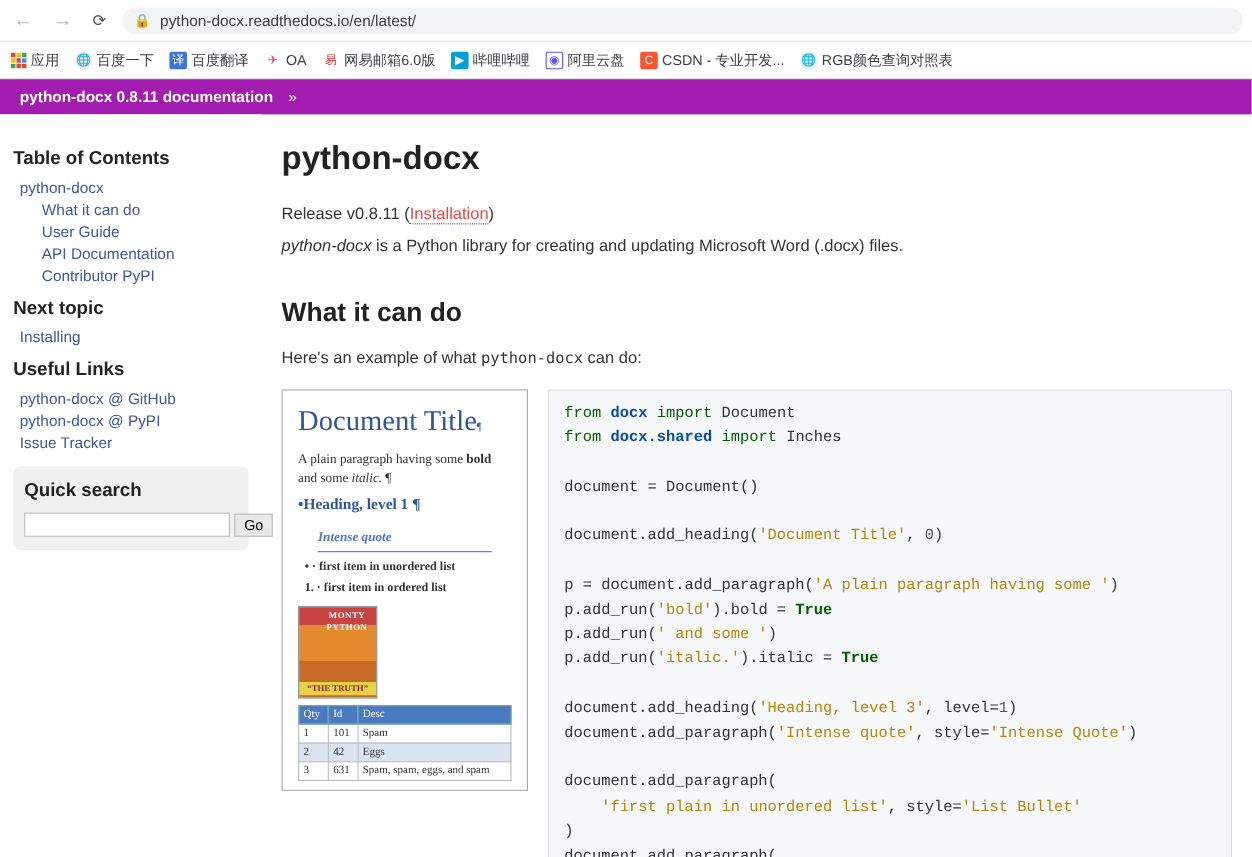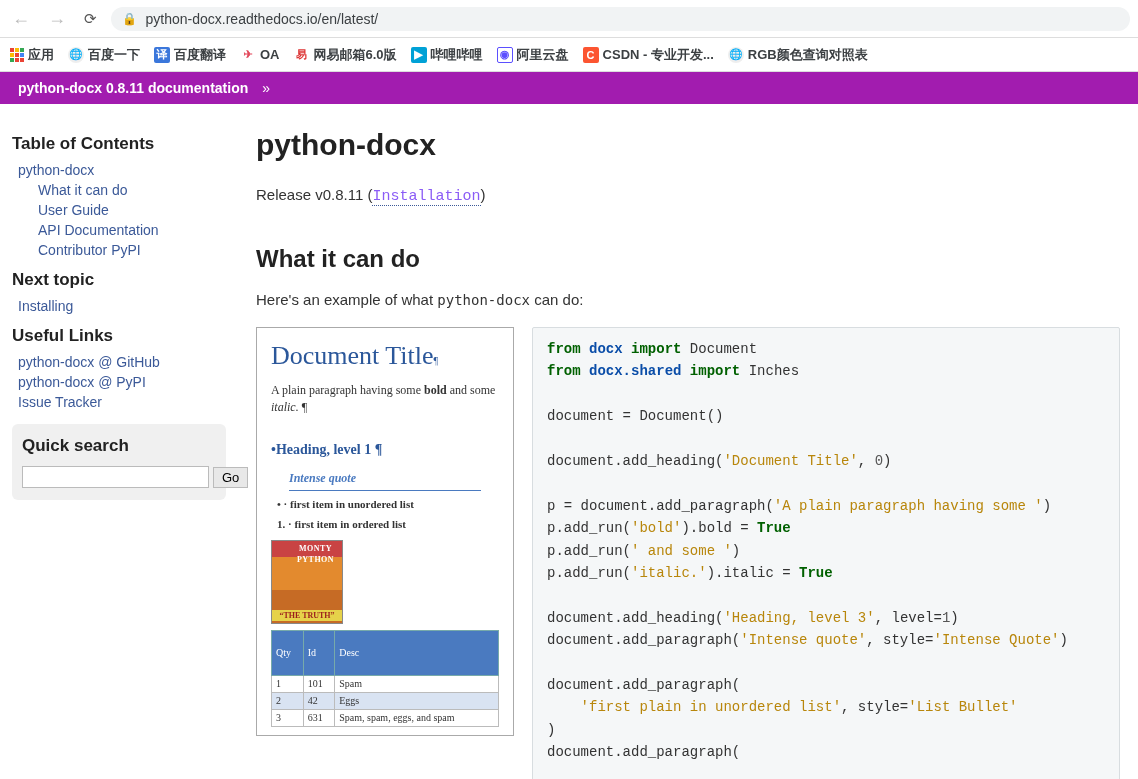--- a/index.html
+++ b/index.html
@@ -6,21 +6,21 @@
 body { font-family:Arial,Helvetica,sans-serif; font-size:14px; color:#333; background:#fff; width:1138px; }
 
 
 .chrome-bar { display:flex; align-items:center; padding:6px 8px; gap:10px; border-bottom:1px solid #ddd; height:38px; }
 .nav-arrow { color:#bbb; font-size:18px; padding:0 4px; cursor:default; }
 .reload { color:#555; font-size:15px; padding:0 4px; }
 .url-bar { flex:1; display:flex; align-items:center; gap:8px; background:#f1f3f4; border-radius:16px; padding:4px 12px; font-size:14px; color:#3c4043; }
 .lock { color:#5f6368; font-size:12px; }
 
 
-.bookmark-bar { display:flex; align-items:center; gap:14px; padding:6px 10px; border-bottom:1px solid #ddd; height:34px; font-size:13px; color:#3c4043;font-weight:bold; }
+.bookmark-bar { display:flex; align-items:center; gap:14px; padding:6px 10px; border-bottom:1px solid #ddd; height:34px; font-size:13px; color:#3c4043; }
 .bmk { display:flex; align-items:center; gap:4px; cursor:default; }
 .icon-box { width:16px; height:16px; display:inline-flex; align-items:center; justify-content:center; font-size:11px; border-radius:2px; }
 .grid-ico { display:grid; grid-template-columns:repeat(3,4px); grid-template-rows:repeat(3,4px); gap:1px; }
 .grid-ico span { background:#ea4335; }
 .grid-ico span:nth-child(2){background:#fbbc04;} .grid-ico span:nth-child(3){background:#34a853;}
 .grid-ico span:nth-child(4){background:#fbbc04;} .grid-ico span:nth-child(6){background:#4285f4;}
 .grid-ico span:nth-child(7){background:#34a853;} .grid-ico span:nth-child(9){background:#ea4335;}
 
 
 .doc-strip { background:#a21caf; color:#fff; padding:8px 18px; font-size:14px; font-weight:bold; }
@@ -40,46 +40,46 @@
 .quicksearch { background:#f0f0f0; border-radius:6px; padding:12px 10px; margin-top:14px; }
 .quicksearch h3 { margin:0 0 10px 0; }
 .qs-row { display:flex; align-items:center; gap:4px; }
 .qs-row input { flex:1; border:1px solid #bbb; height:22px; padding:2px 4px; }
 .qs-row button { background:#e8e8e8; border:1px solid #bbb; padding:2px 8px; font-size:13px; }
 
 
 .content h1 { font-size:30px; font-weight:bold; margin-bottom:22px; color:#222; }
 .content h2 { font-size:24px; font-weight:bold; margin:36px 0 16px 0; color:#222; }
 .content p { font-size:15px; color:#333; margin:6px 0; line-height:1.5; }
-.content a { color:#8b5cf6; text-decoration:none; border-bottom:1px dotted #3b5998;font-family:Liberation Mono, monospace; }
+.content a { color:#ef4444; text-decoration:none; border-bottom:1px dotted #3b5998; }
 .content em { font-style:italic; }
 .content code.inline { font-family:Consolas,monospace; font-size:14px; }
 
 
 .demo-row { display:flex; gap:18px; margin-top:16px; align-items:flex-start; }
-.doc-preview { width:258px; border:1px solid #aaa; padding:10px 14px 8px 14px; font-family:'Times New Roman',serif; color:#2b579a; line-height:1.4; }
+.doc-preview { width:224px; border:1px solid #aaa; padding:10px 14px 8px 14px; font-family:'Times New Roman',serif; color:#2b579a; line-height:1.4; }
 .doc-preview .dtitle { font-size:26px; color:#2b579a; margin-bottom:8px; }
 .doc-preview .para { font-size:12px; color:#333; margin:4px 0; }
 .doc-preview .para .bold{font-weight:bold;} .doc-preview .para .ital{font-style:italic;}
-.doc-preview .h1p { color:#2b579a; font-size:14px; font-weight:bold; margin-top:24px; }
+.doc-preview .h1p { color:#2b579a; font-size:14px; font-weight:bold; margin-top:8px; }
 .doc-preview .quote { color:#4a7ac0; font-style:italic; font-weight:bold; font-size:12px; text-align:left; border-bottom:1px solid #4a7ac0; padding:4px 0; margin:6px 18px; }
 .doc-preview .li { font-size:11px; color:#333; margin:4px 0 4px 6px; font-weight:bold; }
 .doc-preview .li::before { content:"• · "; }
 .doc-preview .oli { font-size:11px; color:#333; margin:4px 0 4px 6px; font-weight:bold; }
 .doc-preview .pic { width:72px; height:84px; margin:8px 0 4px 0; background:linear-gradient(#c94343 0 20%,#e38a2e 20% 60%,#c66b25 60% 100%); border:1px solid #888; position:relative; font-size:8px; color:#fff; text-align:center; }
 .doc-preview .pic .top{position:absolute;top:2px;left:17px;right:0;font-weight:bold;letter-spacing:0.5px;}
 .doc-preview .pic .truth{position:absolute;bottom:2px;left:0;right:0;background:#e6d24a;color:#9b1c1c;font-weight:bold;font-size:8px;margin-top:23px;}
 .doc-preview table { width:100%; border-collapse:collapse; font-size:10px; color:#333; margin-top:6px; }
-.doc-preview th { background:#4a7ac0; color:#fff; text-align:left; padding:15px 4px; border:1px solid #7aa; font-weight:normal; }
+.doc-preview th { background:#4a7ac0; color:#fff; text-align:left; padding:1px 4px; border:1px solid #7aa; font-weight:normal; }
 .doc-preview td { padding:1px 4px; border:1px solid #bbb; }
 .doc-preview tr.alt td { background:#d9e3f2; }
 
 
 .code-block { flex:1; background:#f5f7f8; border:1px solid #d8dde0; border-radius:2px; padding:10px 14px; font-family:Consolas,'Courier New',monospace; font-size:14px; line-height:1.6; white-space:pre; color:#333; overflow:auto; }
-.kw { color:#006000; font-weight:bold; }
+.kw { color:#006000; font-weight:normal; }
 .nm { color:#0a4da8; font-weight:bold; }
 .str { color:#b8860b; }
 .num { color:#555; }
 .bool { color:#006000; font-weight:bold; }
 </style>
 </head>
 <body>
 
 <div class="chrome-bar">
   <span class="nav-arrow">←</span>
@@ -176,20 +176,23 @@
         <button>Go</button>
       </div>
     </div>
   </div>
 
   <div class="content">
     <h1>python-docx</h1>
     <p>
       <span>Release v0.8.11 (</span><a href="#">Installation</a><span>)</span>
     </p>
+    <p>
+      <em>python-docx</em><span> is a Python library for creating and updating Microsoft Word (.docx) files.</span>
+    </p>
     <h2>What it can do</h2>
     <p>
       <span>Here's an example of what </span><code class="inline">python-docx</code><span> can do:</span>
     </p>
 
     <div class="demo-row">
 
       <div class="doc-preview">
         <div class="dtitle"><span>Document Title</span><span style="font-size:10px;">¶</span></div>
         <div class="para"><span>A plain paragraph having some </span><span class="bold">bold</span><span> and some </span><span class="ital">italic.</span> ¶</div>

